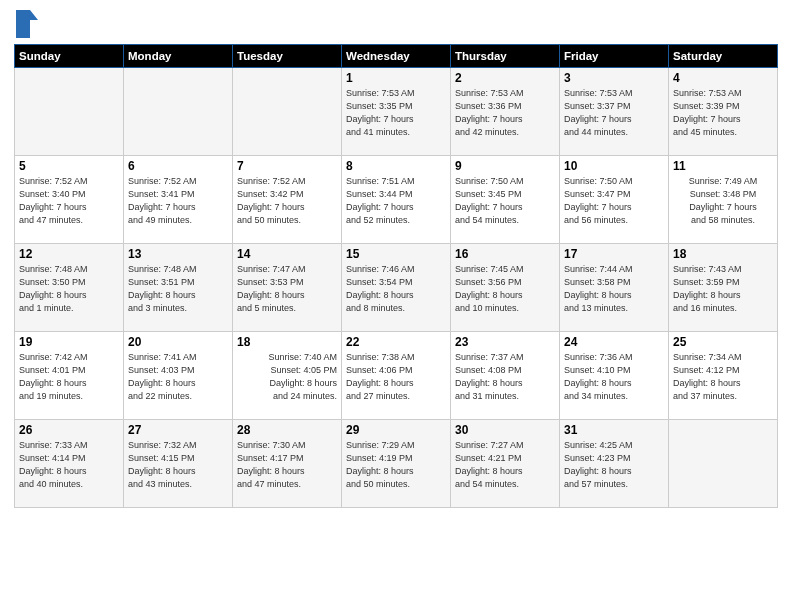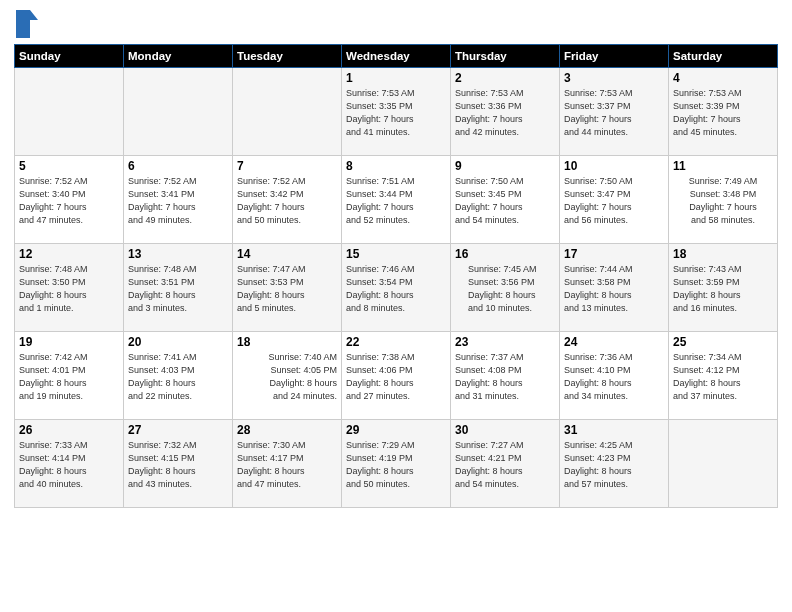--- a/index.html
+++ b/index.html
@@ -225,21 +225,21 @@
           </td>
           <td>
             <div class="day-number">15</div>
             <div class="day-info" style="white-space: pre-line;">Sunrise: 7:46 AM
 Sunset: 3:54 PM
 Daylight: 8 hours
 and 8 minutes.</div>
           </td>
           <td>
             <div class="day-number">16</div>
-            <div class="day-info" style="white-space: pre-line; margin-left: 13px;">Sunrise: 7:45 AM
+            <div class="day-info" style="white-space: pre-line;">Sunrise: 7:45 AM
 Sunset: 3:56 PM
 Daylight: 8 hours
 and 10 minutes.</div>
           </td>
           <td>
             <div class="day-number">17</div>
             <div class="day-info" style="white-space: pre-line;">Sunrise: 7:44 AM
 Sunset: 3:58 PM
 Daylight: 8 hours
 and 13 minutes.</div>

